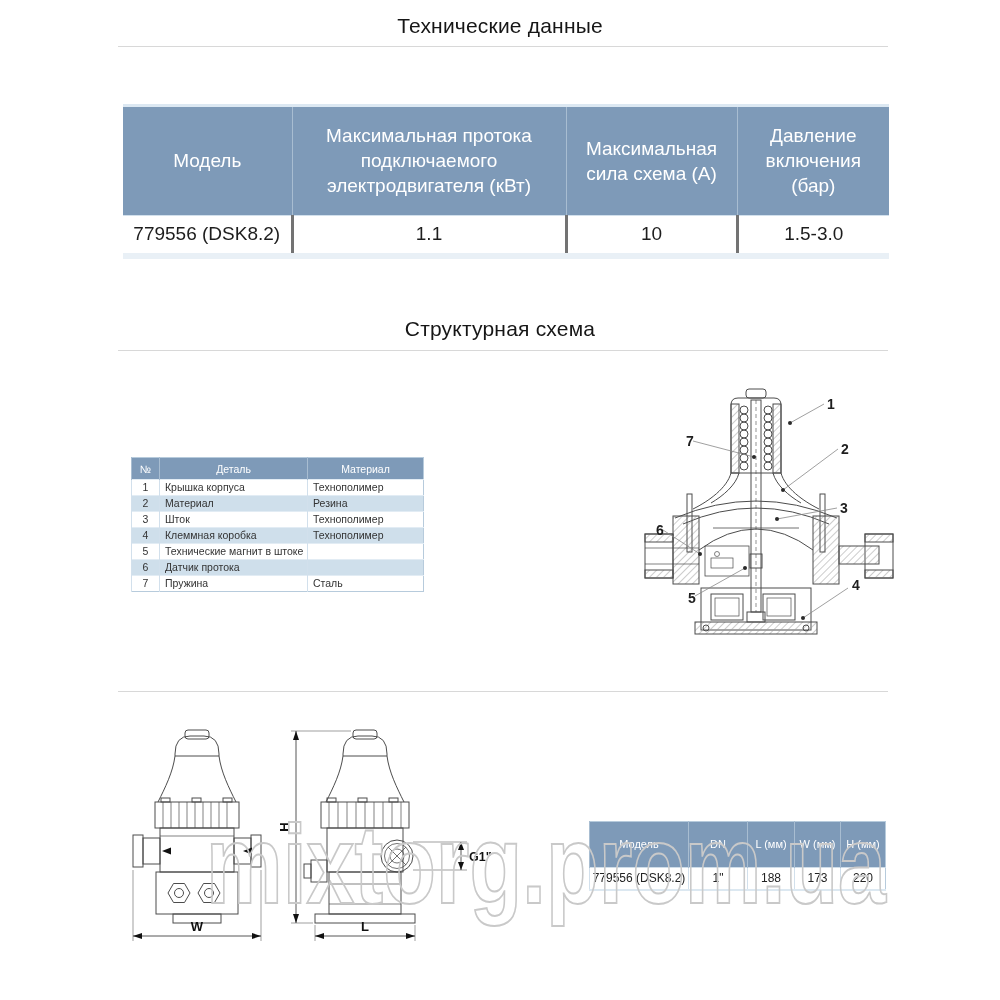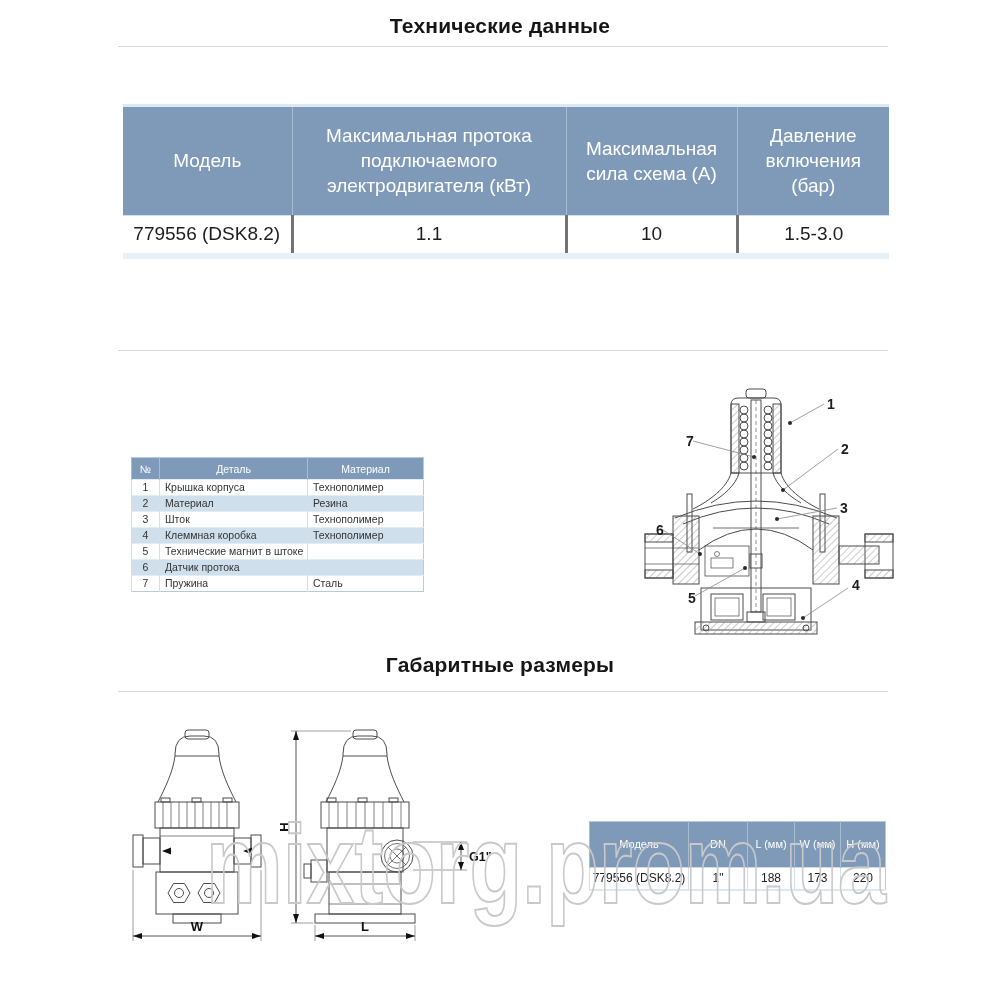--- a/index.html
+++ b/index.html
@@ -1,20 +1,20 @@
 <!DOCTYPE html>
 <html><head>
 <meta charset="utf-8">
 <style>
   html,body { margin:0; padding:0; background:#fff; }
   .page { position:relative; width:1000px; height:1000px; background:#fff;
           font-family:"Liberation Sans", sans-serif; overflow:hidden; }
 
   .sec-title { position:absolute; left:0; width:1000px; text-align:center;
-               font-size:21px; font-weight:700; color:#161616; letter-spacing:.2px; }
+               font-size:21px; font-weight:400; color:#161616; letter-spacing:.2px; }
   .rule { position:absolute; left:118px; width:770px; height:1px; background:#d8d8d8; }
 
   
   .spec-wrap { position:absolute; left:123px; top:104px; width:766px; }
   .spec-top-strip { height:3px; background:#dce8f2; }
   table.spec { width:766px; border-collapse:collapse; table-layout:fixed; }
   table.spec th { background:#7e9ab8; color:#ffffff; font-weight:400; font-size:19px;
                   line-height:1.32; height:108px; box-sizing:border-box; padding:6px 12px;
                   vertical-align:middle; text-align:center; border-left:1px solid #a8bdd1; }
   table.spec th:first-child { border-left:none; }
@@ -85,20 +85,21 @@
         <td>779556 (DSK8.2)</td>
         <td>1.1</td>
         <td>10</td>
         <td>1.5-3.0</td>
       </tr>
     </tbody>
       </table>
     <div class="spec-bottom-strip"></div>
   </div>
 
+  <div class="sec-title" style="top:317px">Структурная схема</div>
   <div class="rule" style="top:350px"></div>
 
   <table class="parts">
     <colgroup>
         <col style="width:28px">
         <col style="width:148px">
         <col style="width:116px">
       </colgroup>
     <tbody>
         <tr>
@@ -232,21 +233,20 @@
       <text class="callout" x="188" y="31">1</text>
       <text class="callout" x="202" y="76">2</text>
       <text class="callout" x="201" y="135">3</text>
       <text class="callout" x="213" y="212">4</text>
       <text class="callout" x="49" y="225">5</text>
       <text class="callout" x="17" y="157">6</text>
       <text class="callout" x="47" y="68">7</text>
     </g>
   </svg>
 
-  <div class="sec-title" style="top:653px">Габаритные размеры</div>
   <div class="rule" style="top:691px"></div>
 
   <svg class="dims" width="385" height="245" viewBox="0 0 385 245">
     <g stroke="#4c4c4c" stroke-width="1" fill="none">
       <rect x="70" y="12" width="24" height="9" rx="3"></rect>
       <path d="M60 36 q0-18 15-18 h14 q15 0 15 18 v2 h-44 z"></path>
       <path d="M60 38 C58 54 50 70 43 84"></path>
       <path d="M104 38 C106 54 114 70 121 84"></path>
       <rect x="40" y="84" width="84" height="26"></rect>
       <g stroke-width="0.7">

